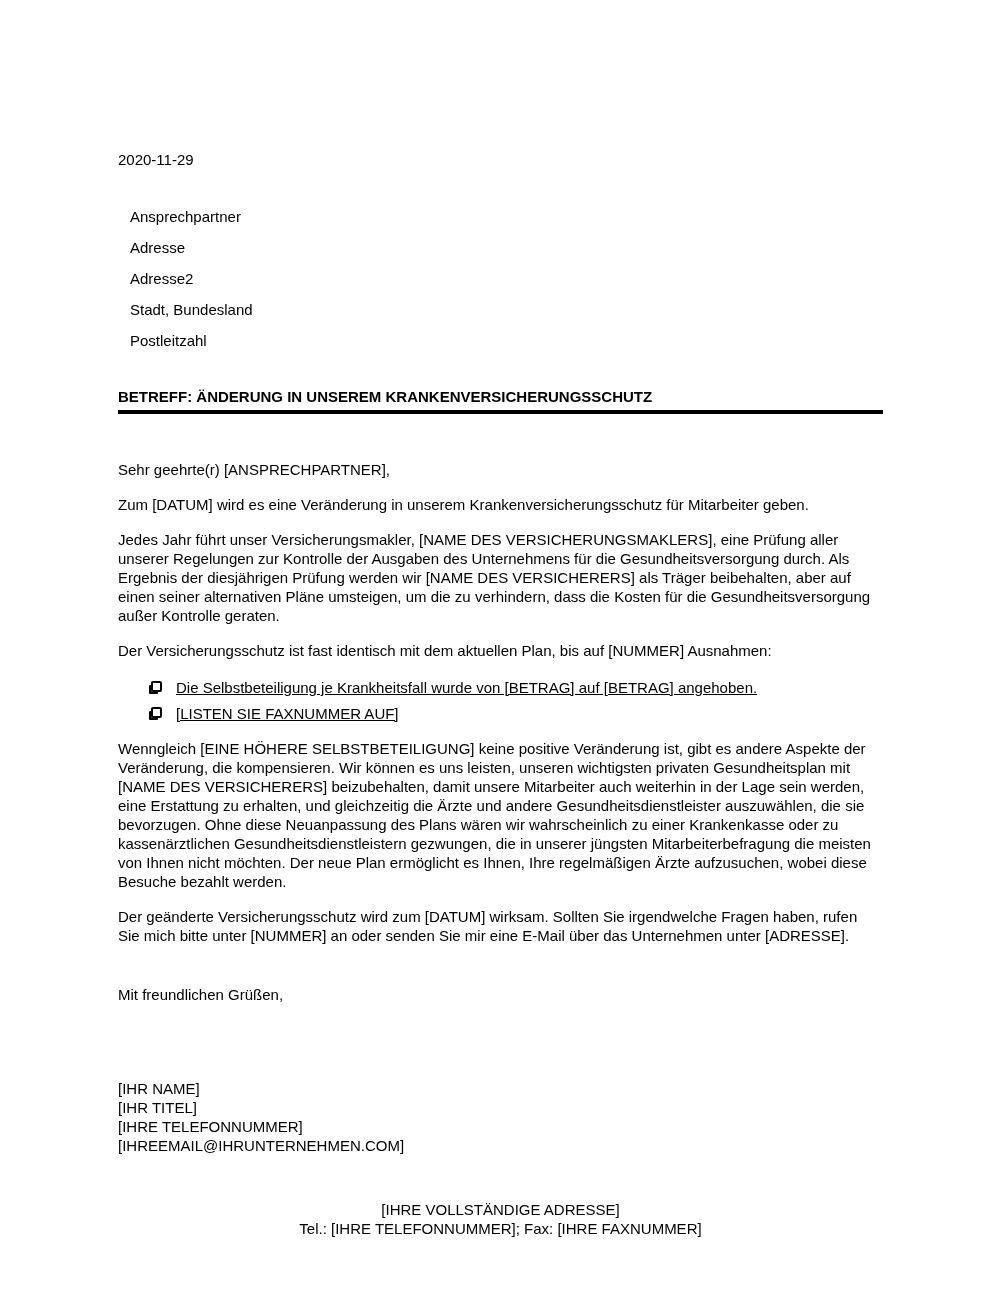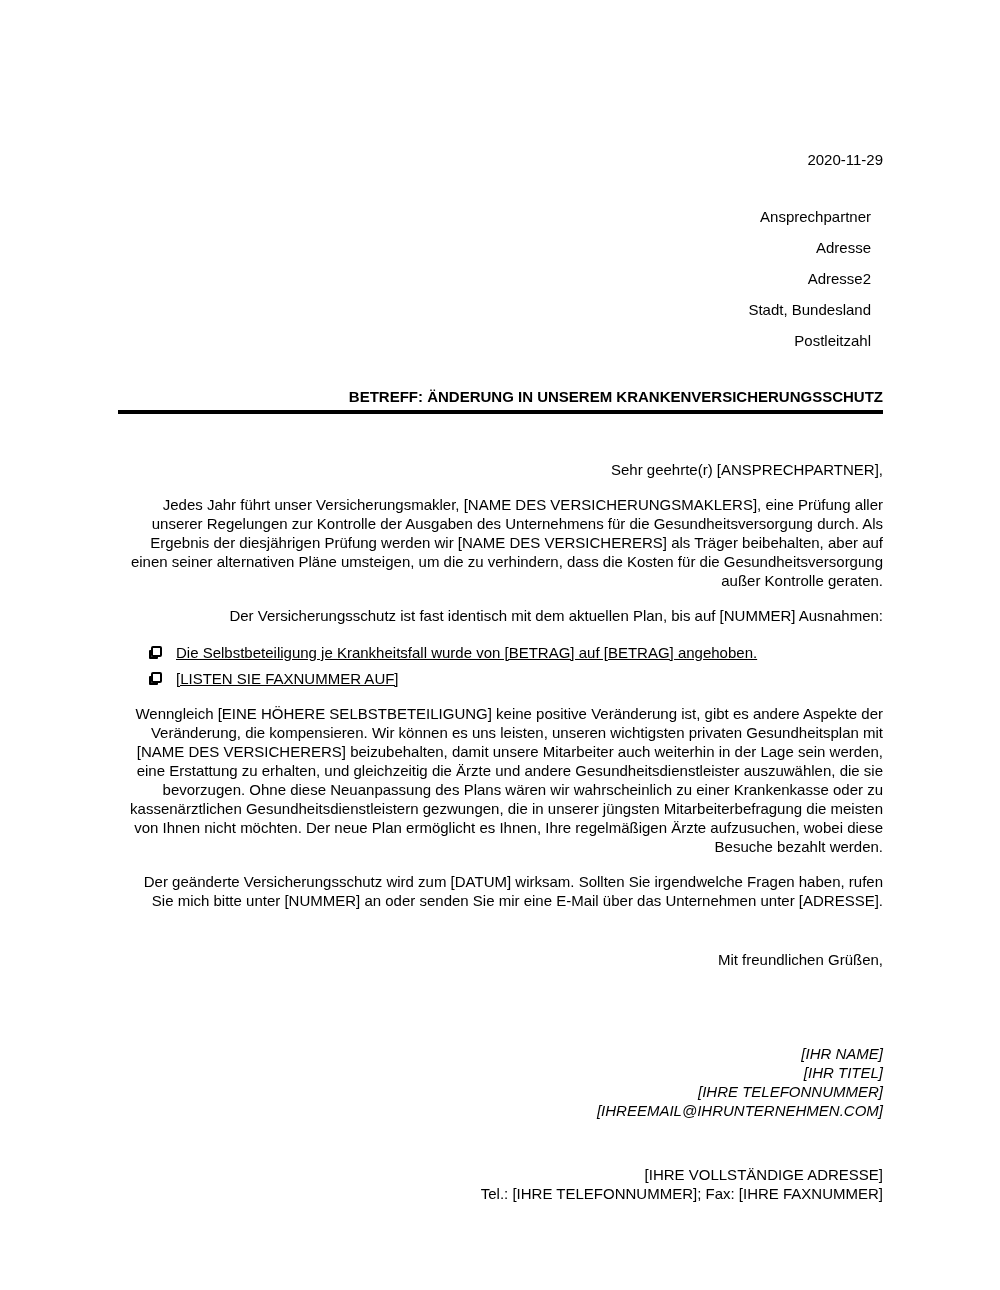--- a/index.html
+++ b/index.html
@@ -1,15 +1,15 @@
 <!DOCTYPE html>
 <html><head>
 <meta charset="utf-8">
 <style>
-  * { box-sizing: border-box; text-align: right; }
+  * { box-sizing: border-box; }
   html, body { margin: 0; padding: 0; }
   body {
     width: 1000px;
     height: 1290px;
     background: #ffffff;
     color: #000000;
     font-family: "Liberation Sans", sans-serif;
     font-size: 15px;
     line-height: 19px;
     overflow: hidden;
@@ -45,21 +45,21 @@
     width: 11px;
     height: 11px;
     border: 2px solid #000;
     border-radius: 2px;
     box-shadow: -3px 3px 0 -1px #000;
     margin: 3px 14px 0 3px;
     flex: 0 0 auto;
   }
   .closing { margin-top: 40px; }
   .signature { margin-top: 75px; }
-  .signature div { margin: 0; font-style: italic; }
+  .signature div { margin: 0; }
   .footer {
     margin-top: 45px;
     text-align: center;
   }
   .footer .company { font-weight: bold; }
 </style>
 </head>
 <body>
 
 <div class="page">
@@ -72,20 +72,21 @@
     <div>Adresse2</div>
     <div>Stadt, Bundesland</div>
     <div>Postleitzahl</div>
   </div>
 
   <div class="subject">BETREFF: ÄNDERUNG IN UNSEREM KRANKENVERSICHERUNGSSCHUTZ</div>
   <div class="subject-divider"></div>
 
   <div class="salutation">Sehr geehrte(r) [ANSPRECHPARTNER],</div>
 
+  <p class="para">Zum [DATUM] wird es eine Veränderung in unserem Krankenversicherungsschutz für Mitarbeiter geben.</p>
   <p class="para">Jedes Jahr führt unser Versicherungsmakler, [NAME DES VERSICHERUNGSMAKLERS], eine Prüfung aller unserer Regelungen zur Kontrolle der Ausgaben des Unternehmens für die Gesundheitsversorgung durch. Als Ergebnis der diesjährigen Prüfung werden wir [NAME DES VERSICHERERS] als Träger beibehalten, aber auf einen seiner alternativen Pläne umsteigen, um die zu verhindern, dass die Kosten für die Gesundheitsversorgung außer Kontrolle geraten.</p>
   <p class="para">Der Versicherungsschutz ist fast identisch mit dem aktuellen Plan, bis auf [NUMMER] Ausnahmen:</p>
 
   <div class="bullet-list">
     <div class="bullet-row">
       <span class="checkbox-glyph"></span>
       <span>Die Selbstbeteiligung je Krankheitsfall wurde von [BETRAG] auf [BETRAG] angehoben.</span>
     </div>
     <div class="bullet-row">
       <span class="checkbox-glyph"></span>

